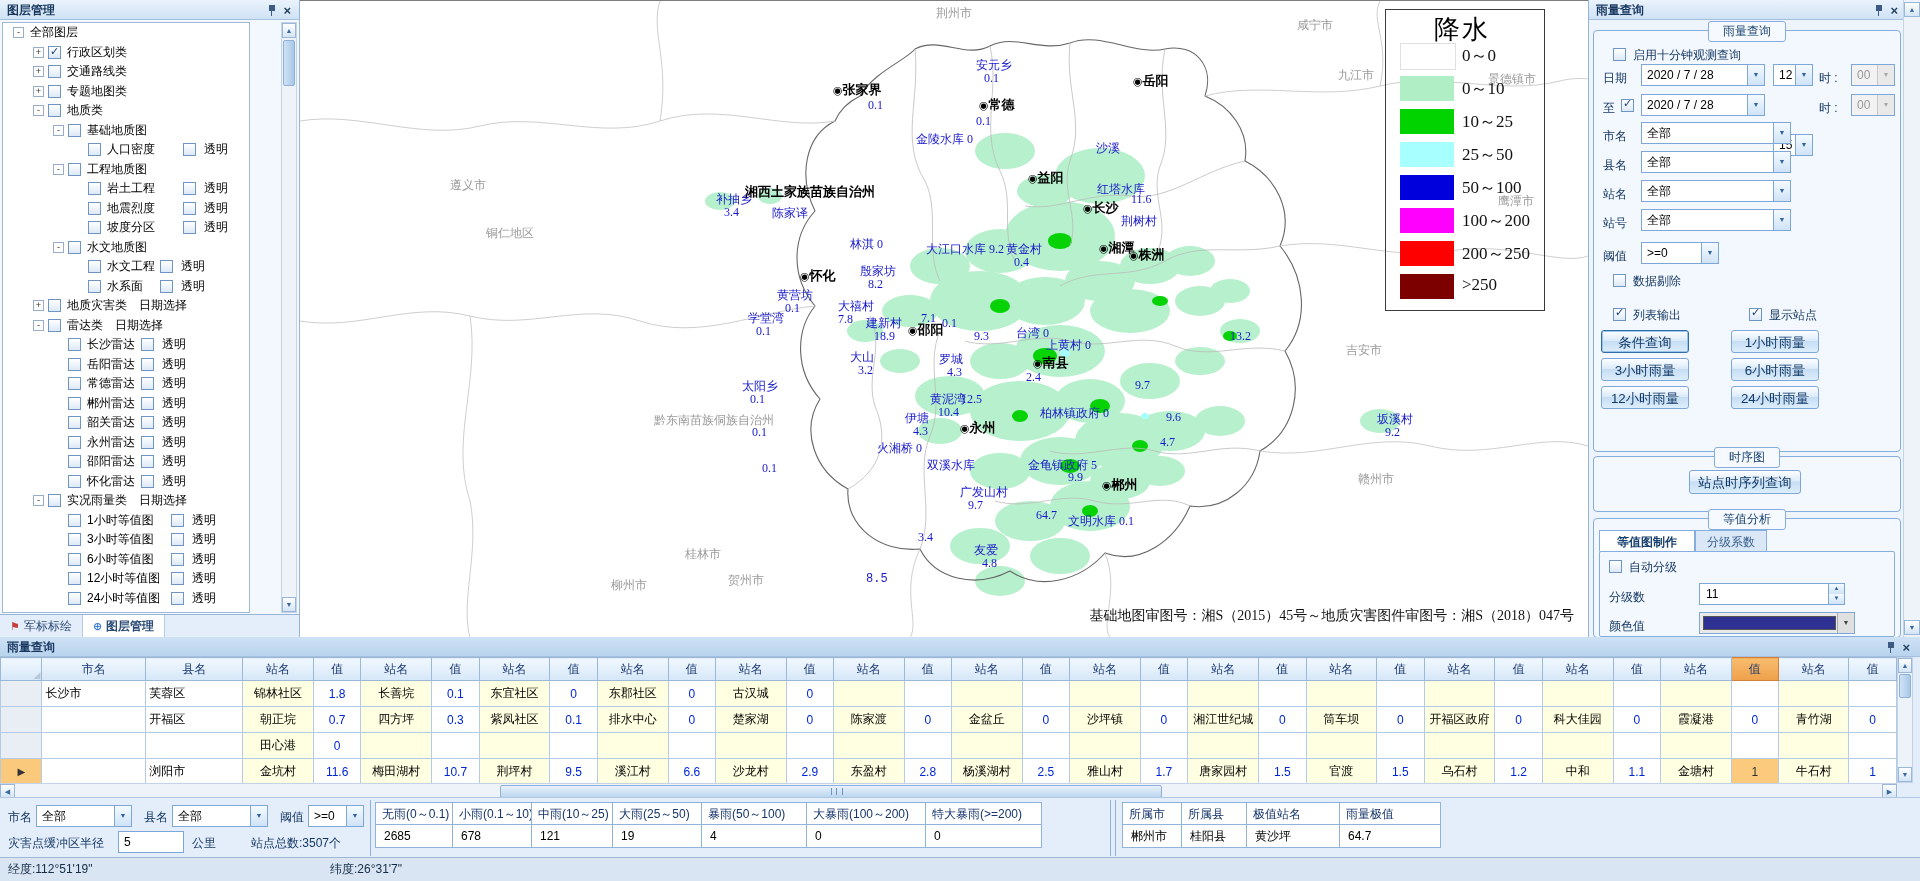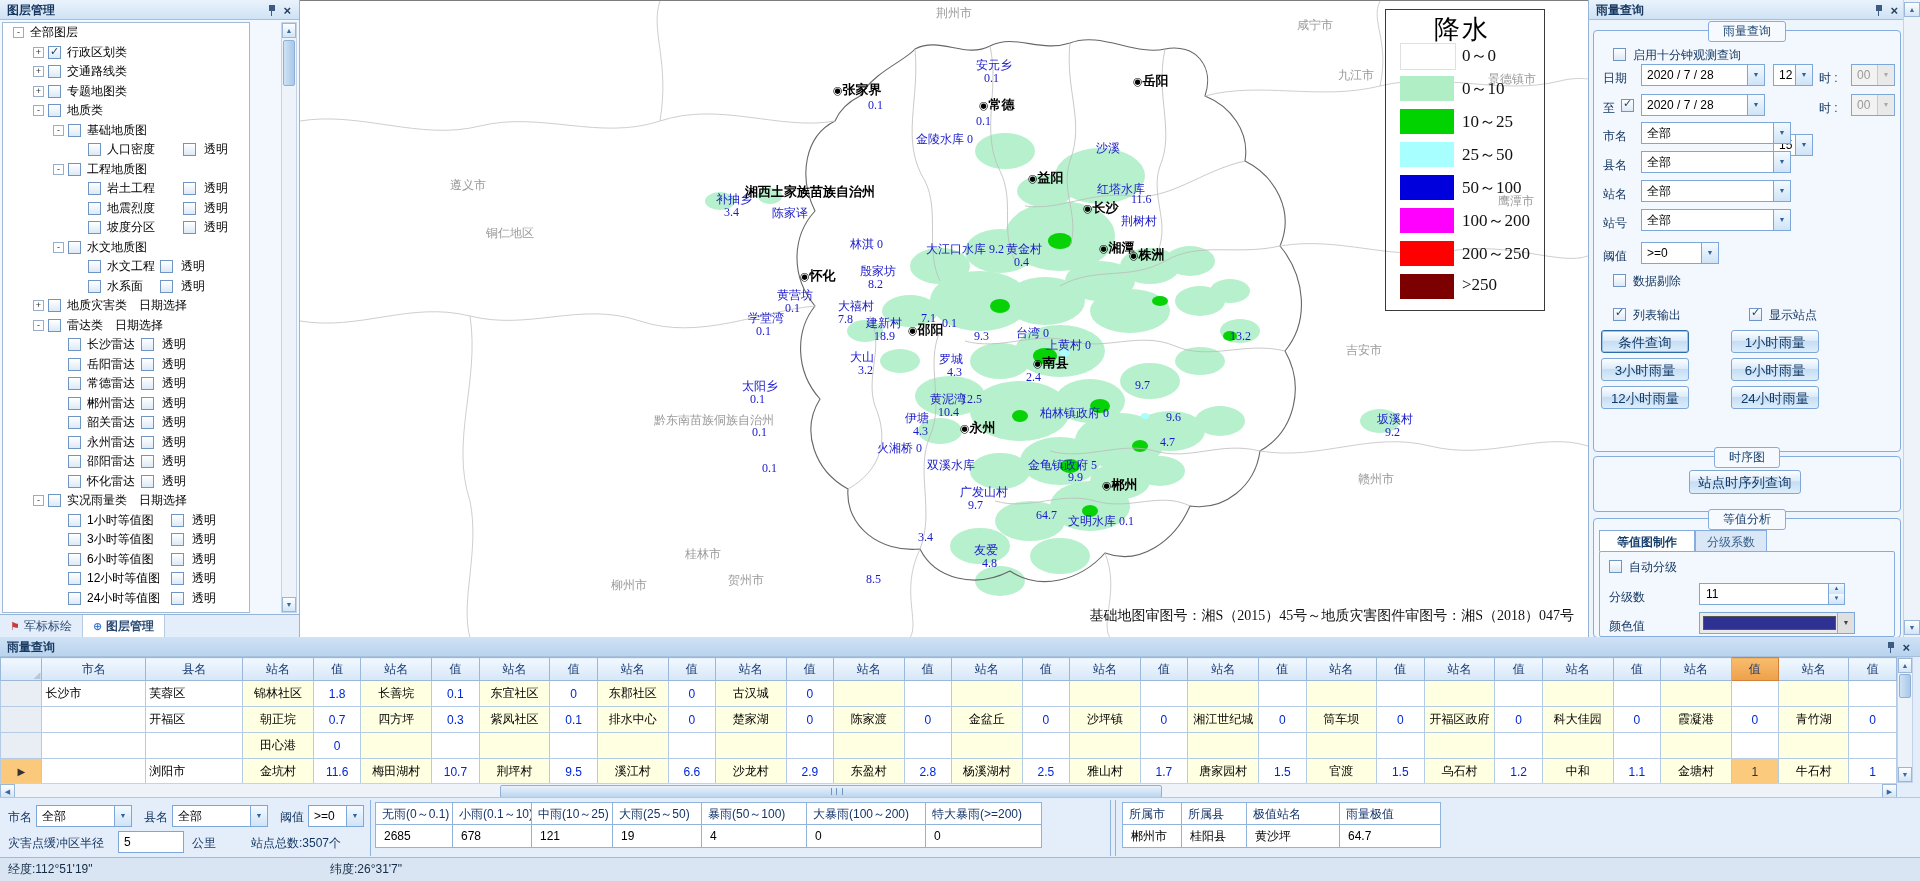--- a/index.html
+++ b/index.html
@@ -569,21 +569,21 @@
           <div>广发山村</div>
           <div style="margin-left: 8px;">9.7</div>
         </div>
         <div class="st" style="left: 736px; top: 508px;">64.7</div>
         <div class="st" style="left: 768px; top: 514px;">文明水库 0.1</div>
         <div class="st" style="left: 618px; top: 530px;">3.4</div>
         <div class="st" style="left: 674px; top: 543px;">
           <div>友爱</div>
           <div style="margin-left: 8px;">4.8</div>
         </div>
-        <div class="st" style="left: 566px; top: 572px;">8.5</div>
+        <div class="st" style="left: 566px; top: 572px; font-family: Liberation Mono, monospace;">8.5</div>
         <div class="city" style="left: 533px; top: 82px;"><span class="dot">◉</span><span>张家界</span></div>
         <div class="city" style="left: 679px; top: 97px;"><span class="dot">◉</span><span>常德</span></div>
         <div class="city" style="left: 833px; top: 73px;"><span class="dot">◉</span><span>岳阳</span></div>
         <div class="city" style="left: 728px; top: 170px;"><span class="dot">◉</span><span>益阳</span></div>
         <div class="city" style="left: 783px; top: 200px;"><span class="dot">◉</span><span>长沙</span></div>
         <div class="city" style="left: 799px; top: 240px;"><span class="dot">◉</span><span>湘潭</span></div>
         <div class="city" style="left: 829px; top: 247px;"><span class="dot">◉</span><span>株洲</span></div>
         <div class="city" style="left: 500px; top: 268px;"><span class="dot">◉</span><span>怀化</span></div>
         <div class="city" style="left: 608px; top: 322px;"><span class="dot">◉</span><span>邵阳</span></div>
         <div class="city" style="left: 733px; top: 355px;"><span class="dot">◉</span><span>南县</span></div>

